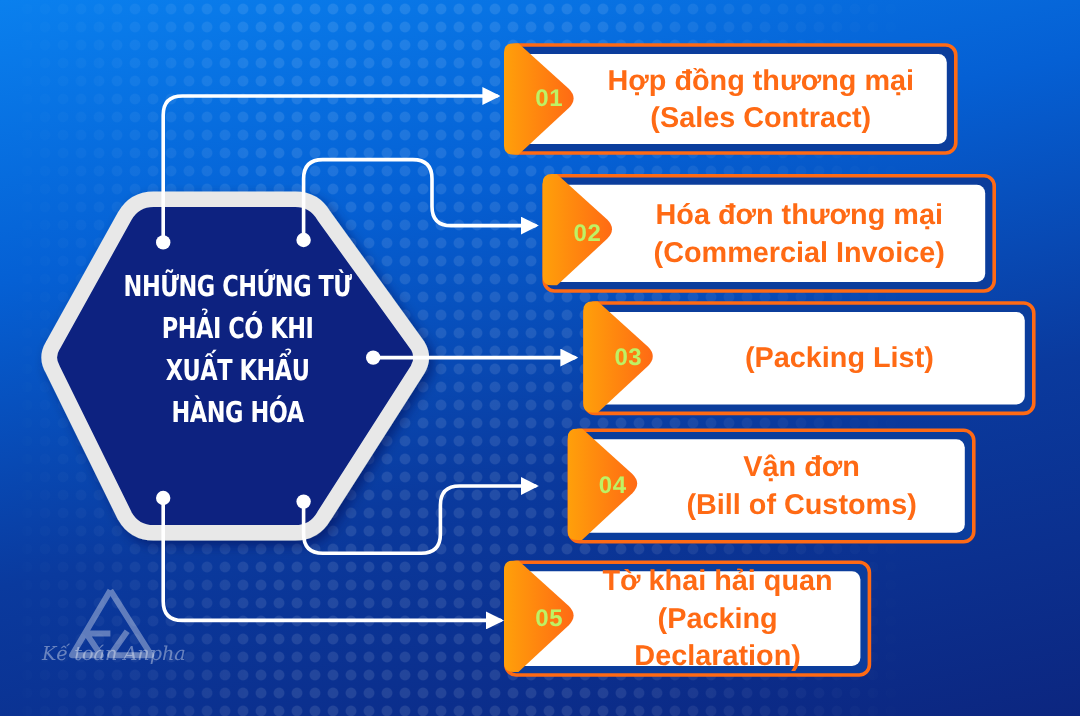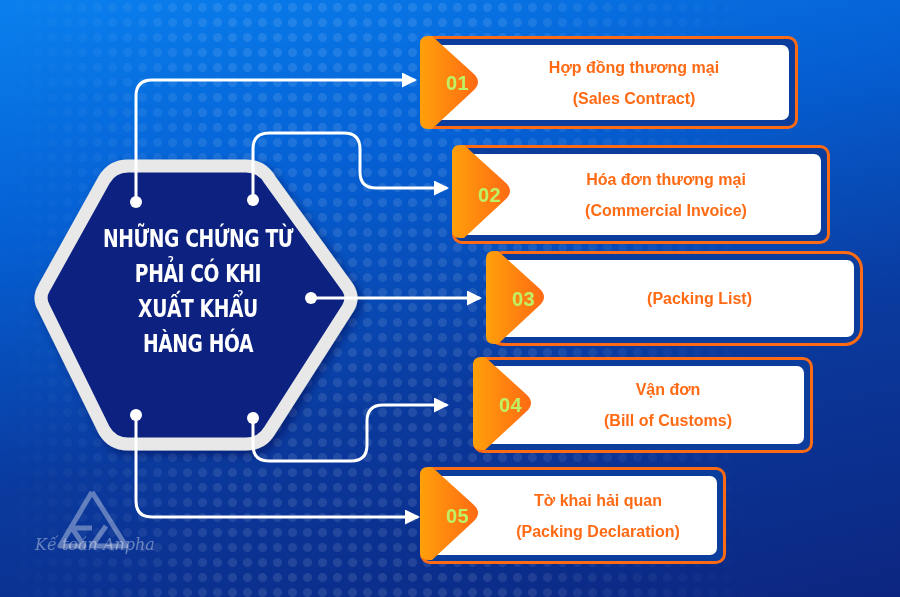--- a/index.html
+++ b/index.html
@@ -18,21 +18,21 @@
         font-size: 24px; line-height: 35px; letter-spacing: -0.5px; transform: scaleX(0.78); transform-origin: center; }
   .hex-title span { display: block; }
   .card { position: absolute; box-sizing: border-box; border: 3px solid #ff6a14; border-radius: 10px;
           background: #0b3d9c; padding: 4px; }
   .card-inner { position: absolute; left: 6px; top: 6px; right: 6px; bottom: 6px; background: #ffffff; border-radius: 7px; }
   .badge { position: absolute; left: -3px; top: -3px; bottom: -3px; width: 62px; }
   .badge-num { position: absolute; left: 10px; top: 50%; transform: translateY(-50%);
         color: #bef264; font-weight: bold; font-size: 20px; letter-spacing: 0.5px; margin-left: 13px; }
   .card-text { position: absolute; left: 60px; right: 10px; top: 0; bottom: 0;
         display: flex; flex-direction: column; justify-content: center; align-items: center;
-        color: #ff6a14; font-weight: bold; font-size: 16px; line-height: 31px; text-align: center; }
+        color: #ff6a14; font-weight: bold; font-size: 24px; line-height: 31px; text-align: center; }
   .logo { position: absolute; left: 52px; top: 488px; width: 80px; height: 70px; opacity: 0.35; }
   .logo-text { position: absolute; left: 35px; top: 535px; color: rgba(255,255,255,0.38);
         font-family: "DejaVu Serif", serif; font-style: italic; font-size: 16px; }
 </style>
 </head>
 <body>
 
 <div class="bg"></div>
 <div class="bg-dots"></div>
 
@@ -97,21 +97,21 @@
   <svg class="badge" viewBox="0 0 62 93" preserveAspectRatio="none">
     <path d="M0,8 Q0,0 8,0 L12,0 L54,38 Q62,46 54,54 L12,93 L8,93 Q0,93 0,85 Z" fill="url(#bg1)"></path>
   </svg>
   <span class="badge-num">02</span>
   <div class="card-text">
     <span>Hóa đơn thương mại</span>
     <span>(Commercial Invoice)</span>
   </div>
 </div>
 
-<div class="card" style="left:486px; top:251px; width:377px; height:95px;border-radius:18px;">
+<div class="card" style="left:486px; top:251px; width:377px; height:95px;">
   <div class="card-inner"></div>
   <svg class="badge" viewBox="0 0 62 93" preserveAspectRatio="none">
     <path d="M0,8 Q0,0 8,0 L12,0 L54,38 Q62,46 54,54 L12,93 L8,93 Q0,93 0,85 Z" fill="url(#bg1)"></path>
   </svg>
   <span class="badge-num">03</span>
   <div class="card-text">
     <span>(Packing List)</span>
   </div>
 </div>
 

